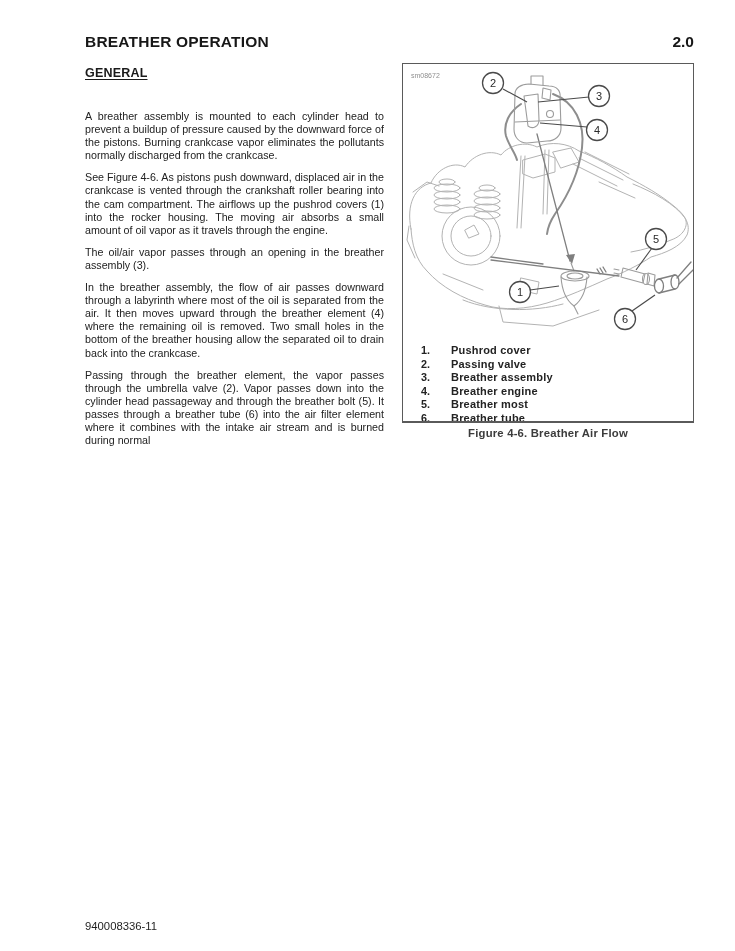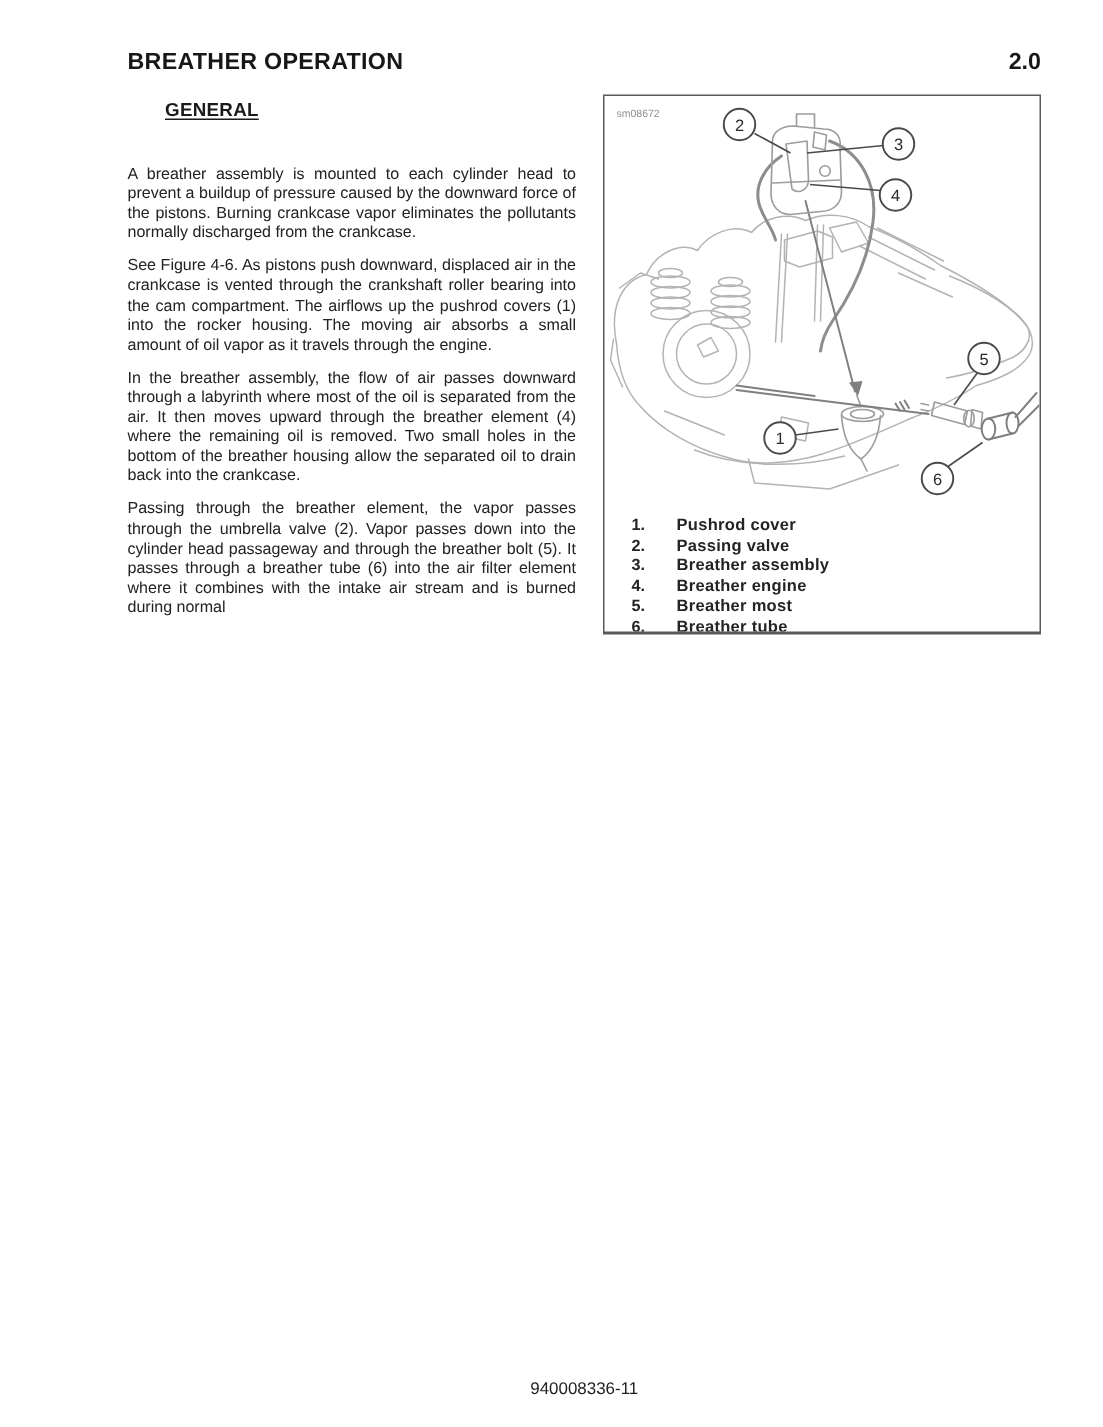--- a/index.html
+++ b/index.html
@@ -20,21 +20,20 @@
   .page-header h1 {
     font-size: 15.5px; font-weight: bold; letter-spacing: 0.2px; color: #171717;
   }
   .section-num { font-size: 15.5px; font-weight: bold; color: #171717; }
 
   .section-heading {
     position: absolute; left: 85px; top: 66px;
     font-size: 12.5px; font-weight: bold; color: #1a1a1a;
     text-decoration: underline; text-underline-offset: 2px;
     letter-spacing: 0.2px;
-    margin-left: 25px;
   }
 
   .text-col {
     position: absolute; left: 85px; top: 110px; width: 299px;
   }
   .text-col p {
     font-size: 10.7px; line-height: 13.1px;
     text-align: justify; color: #222;
     margin-bottom: 9px;
   }
@@ -54,21 +53,21 @@
   .legend-row .lbl {
     font-size: 11px; font-weight: bold; color: #232323; letter-spacing: 0.2px;
   }
   figcaption {
     margin-top: 4px; text-align: center;
     font-size: 11.3px; font-weight: bold; color: #3c3c3c; letter-spacing: 0.2px;
   }
 
   .page-footer {
     position: absolute; left: 85px; top: 920px; width: 609px;
-    display: flex; justify-content: center;
+    display: flex; justify-content: flex-start;
     font-size: 11.3px; color: #1f1f1f;
   }
 
   .callout-circle { fill: #ffffff; stroke: #4a4a4a; stroke-width: 1.3; }
   .callout-num {
     font-family: "Liberation Sans", sans-serif;
     font-size: 11px; fill: #2a2a2a;
     text-anchor: middle;
   }
   .img-code {
@@ -89,20 +88,21 @@
   <header class="page-header">
     <h1>BREATHER OPERATION</h1>
     <div class="section-num">2.0</div>
   </header>
 
   <h2 class="section-heading">GENERAL</h2>
 
   <div class="text-col">
     <p>A breather assembly is mounted to each cylinder head to prevent a buildup of pressure caused by the downward force of the pistons. Burning crankcase vapor eliminates the pollutants normally discharged from the crankcase.</p>
     <p>See Figure 4-6. As pistons push downward, displaced air in the crankcase is vented through the crankshaft roller bearing into the cam compartment. The airflows up the pushrod covers (1) into the rocker housing. The moving air absorbs a small amount of oil vapor as it travels through the engine.</p>
+    <p>The oil/air vapor passes through an opening in the breather assembly (3).</p>
     <p>In the breather assembly, the flow of air passes downward through a labyrinth where most of the oil is separated from the air. It then moves upward through the breather element (4) where the remaining oil is removed. Two small holes in the bottom of the breather housing allow the separated oil to drain back into the crankcase.</p>
     <p>Passing through the breather element, the vapor passes through the umbrella valve (2). Vapor passes down into the cylinder head passageway and through the breather bolt (5). It passes through a breather tube (6) into the air filter element where it combines with the intake air stream and is burned during normal</p>
   </div>
 
   <figure class="figure">
     <div class="figure-box">
       <svg width="290" height="277" viewBox="0 0 290 277">
 
         <text x="8" y="14" class="img-code">sm08672</text>
 
@@ -242,20 +242,21 @@
         <div class="legend-row">
           <span class="num">5.</span>
           <span class="lbl">Breather most</span>
         </div>
         <div class="legend-row">
           <span class="num">6.</span>
           <span class="lbl">Breather tube</span>
         </div>
       </div>
     </div>
+    <figcaption>Figure 4-6. Breather Air Flow</figcaption>
   </figure>
 
   <footer class="page-footer">
     <span>94000833</span>
     <span>6-11</span>
   </footer>
 
 </div>
 
 </body></html>

